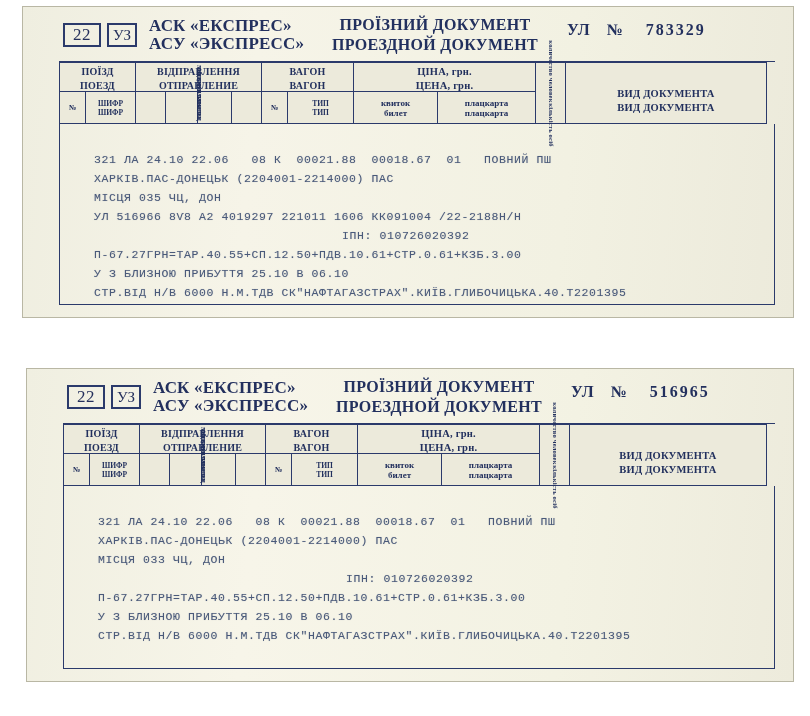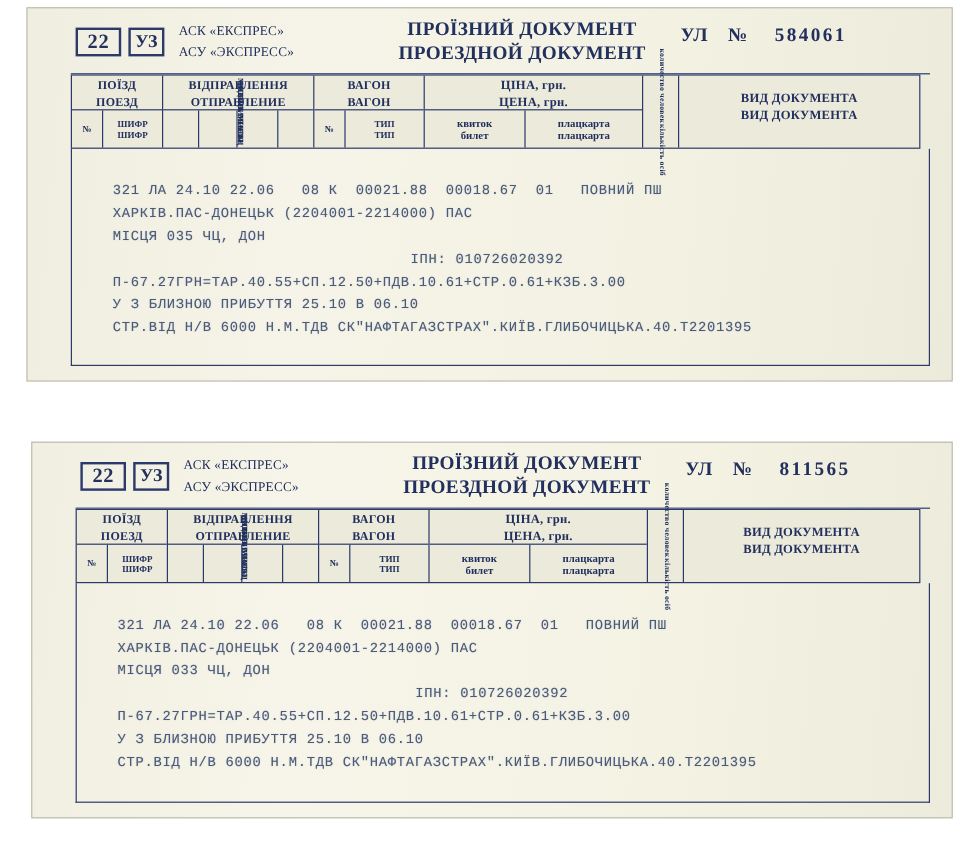--- a/index.html
+++ b/index.html
@@ -55,39 +55,39 @@
     height: 48px;
   }
   .hdr-box {
     position: absolute;
     border: 2px solid #2b3a6b;
     box-sizing: border-box;
     background: transparent;
     display: flex;
     align-items: center;
     justify-content: center;
-    font-weight: bold;
+    font-weight: normal;
     color: #25305c;
     text-align: center;
   }
   .box-22 {
     left: 26px; top: 8px; width: 38px; height: 24px;
     font-size: 17px;
     letter-spacing: 0.5px;
   }
   .box-uz {
     left: 70px; top: 8px; width: 30px; height: 24px;
     font-size: 15px;
   }
   .ask {
     position: absolute;
     left: 112px; top: 2px;
     width: 168px;
-    font-size: 11px;
-    font-weight: normal;
+    font-size: 17px;
+    font-weight: bold;
     color: #23305e;
     line-height: 18px;
     letter-spacing: 0.2px;
   }
   .doc-title {
     position: absolute;
     left: 284px; top: 0px;
     width: 228px;
     text-align: center;
     font-size: 16px;
@@ -133,21 +133,21 @@
     font-size: 8.5px;
     font-weight: bold;
   }
   .cell {
     border-right: 1px solid #2b3a6b;
     box-sizing: border-box;
     position: relative;
     display: flex;
     flex-direction: column;
   }
-  .cell:last-child { border-right: none; }
+  .cell:last-child { border-right: none; justify-content: center; }
   .cap {
     text-align: center;
     line-height: 11px;
     padding-top: 3px;
     font-size: 10px;
     letter-spacing: 0.2px;
   }
   .cap.big { font-size: 10.5px; }
   .subrow {
     display: flex;
@@ -244,21 +244,21 @@
         <div class="hdr-box box-uz">УЗ</div>
         <div class="ask">
           <div>АСК «ЕКСПРЕС»</div>
           <div>АСУ «ЭКСПРЕСС»</div>
         </div>
         <div class="doc-title">
           <span class="line2">ПРОЇЗНИЙ ДОКУМЕНТ</span>
           <span class="line2">ПРОЕЗДНОЙ ДОКУМЕНТ</span>
         </div>
         <div class="ul-no">
-          <span>УЛ</span><span class="hash">№</span><span class="num">584061</span>
+          <span>УЛ</span><span class="hash">№</span><span class="num">783329</span>
         </div>
       </div>
 
       <div class="hdr-rule"></div>
 
       <div class="coltable">
         <div class="cell c-poezd">
           <div class="cap">ПОЇЗД</div>
           <div class="cap">ПОЕЗД</div>
           <div class="subrow">
@@ -352,20 +352,21 @@
         <div class="cell c-vid">
           <div class="cap big" style="padding-top:14px">ВИД ДОКУМЕНТА</div>
           <div class="cap big">ВИД ДОКУМЕНТА</div>
         </div>
       </div>
 
       <div class="body-box">
         <div class="dot">321 ЛА 24.10 22.06   08 К  00021.88  00018.67  01   ПОВНИЙ ПШ</div>
         <div class="dot">ХАРКІВ.ПАС-ДОНЕЦЬК (2204001-2214000) ПАС</div>
         <div class="dot">МІСЦЯ 035 ЧЦ, ДОН</div>
+        <div class="dot">УЛ 516966 8Ѵ8 А2 4019297 221011 1606 КК091004 /22-2188Н/Н</div>
         <div class="dot right">ІПН: 010726020392</div>
         <div class="dot">П-67.27ГРН=ТАР.40.55+СП.12.50+ПДВ.10.61+СТР.0.61+КЗБ.3.00</div>
         <div class="dot">У З БЛИЗНОЮ ПРИБУТТЯ 25.10 В 06.10</div>
         <div class="dot">СТР.ВІД Н/В 6000 Н.М.ТДВ СК"НАФТАГАЗСТРАХ".КИЇВ.ГЛИБОЧИЦЬКА.40.Т2201395</div>
       </div>
 
     </div>
   </div>
 
   <div class="ticket t2">
@@ -376,21 +377,21 @@
         <div class="hdr-box box-uz">УЗ</div>
         <div class="ask">
           <div>АСК «ЕКСПРЕС»</div>
           <div>АСУ «ЭКСПРЕСС»</div>
         </div>
         <div class="doc-title">
           <span class="line2">ПРОЇЗНИЙ ДОКУМЕНТ</span>
           <span class="line2">ПРОЕЗДНОЙ ДОКУМЕНТ</span>
         </div>
         <div class="ul-no">
-          <span>УЛ</span><span class="hash">№</span><span class="num">811565</span>
+          <span>УЛ</span><span class="hash">№</span><span class="num">516965</span>
         </div>
       </div>
 
       <div class="hdr-rule"></div>
 
       <div class="coltable">
         <div class="cell c-poezd">
           <div class="cap">ПОЇЗД</div>
           <div class="cap">ПОЕЗД</div>
           <div class="subrow">

